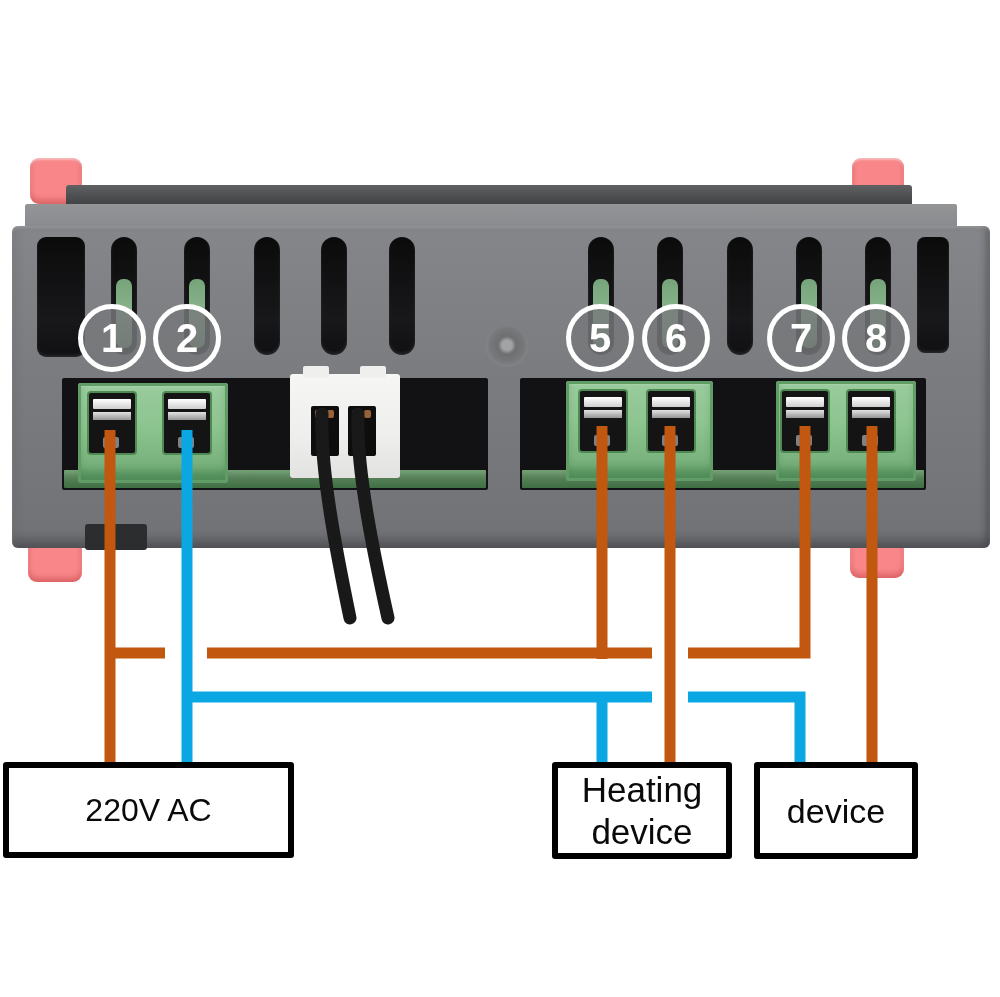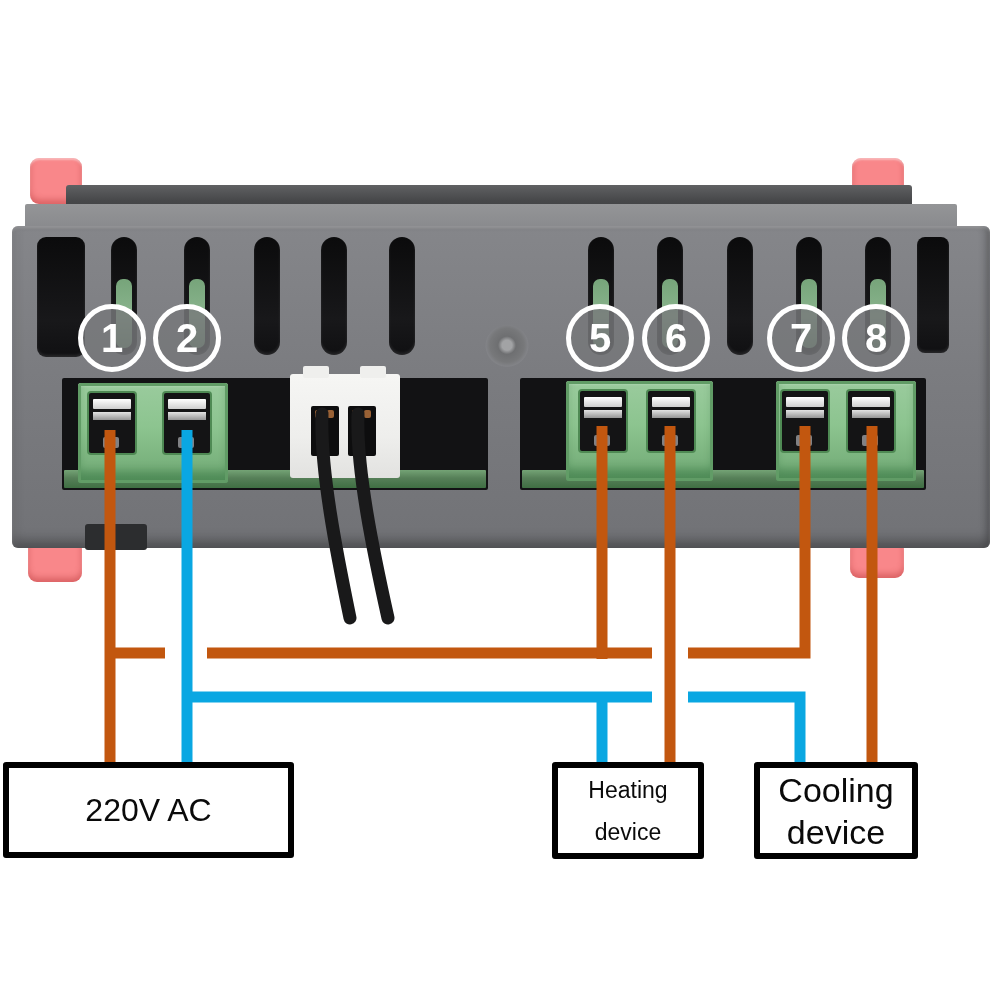--- a/index.html
+++ b/index.html
@@ -62,21 +62,21 @@
          background:rgba(118,119,122,.82);display:flex;align-items:center;justify-content:center;
          color:#ffffff;font-size:40px;font-weight:bold;line-height:1;}
 
   svg.wires{position:absolute;left:0;top:0;z-index:7;}
 
   
   .box{position:absolute;background:#ffffff;border:6px solid #000000;border-radius:3px;z-index:8;
        box-sizing:border-box;display:flex;flex-direction:column;align-items:center;justify-content:center;
        text-align:center;color:#0a0a0a;}
   .box.power{left:3px;top:762px;width:291px;height:96px;font-size:32px;line-height:40px;}
-  .box.heat{left:552px;top:762px;width:152px;height:97px;font-size:23px;line-height:42px;}
+  .box.heat{left:552px;top:762px;width:180px;height:97px;font-size:35px;line-height:42px;}
   .box.cool{left:754px;top:762px;width:164px;height:97px;font-size:34px;line-height:42px;}
 </style>
 </head>
 <body>
 
 <div class="scene">
 
   <div class="clip" style="left:30px;top:158px;width:52px;height:46px;"></div>
   <div class="clip" style="left:852px;top:158px;width:52px;height:42px;"></div>
   <div class="clip" style="left:28px;top:538px;width:54px;height:44px;"></div>
@@ -196,17 +196,16 @@
   </svg>
 
   <div class="box power">
     <div>220V AC</div>
   </div>
   <div class="box heat">
     <div>Heating</div>
     <div>device</div>
   </div>
   <div class="box cool">
-    <div>Cooling</div>
     <div>device</div>
   </div>
 
 </div>
 
 </body></html>

